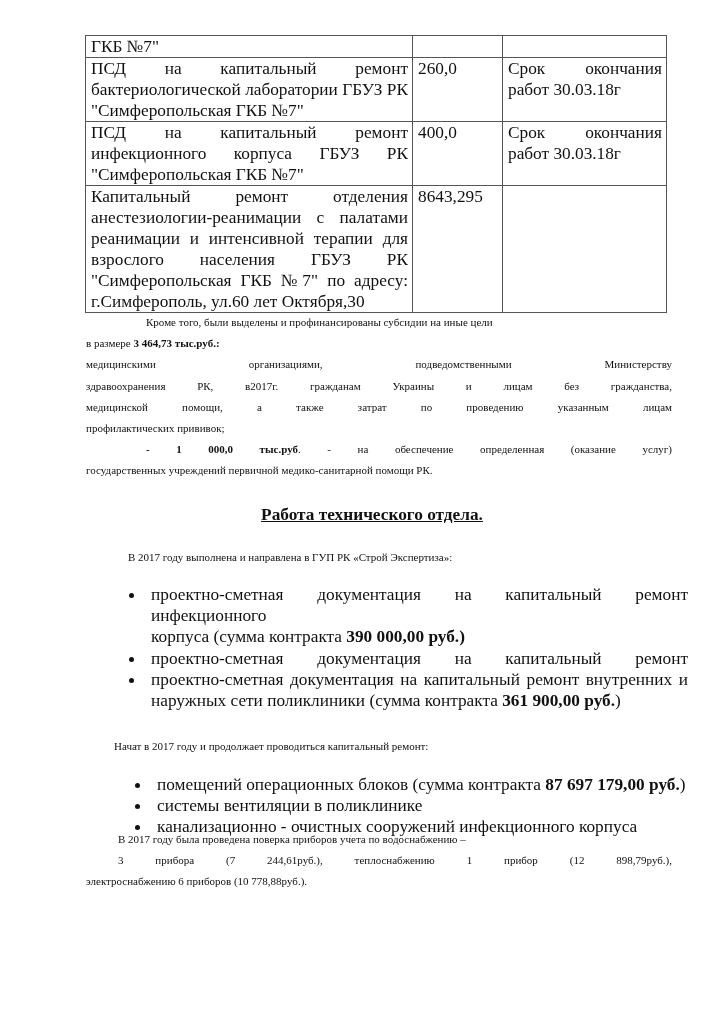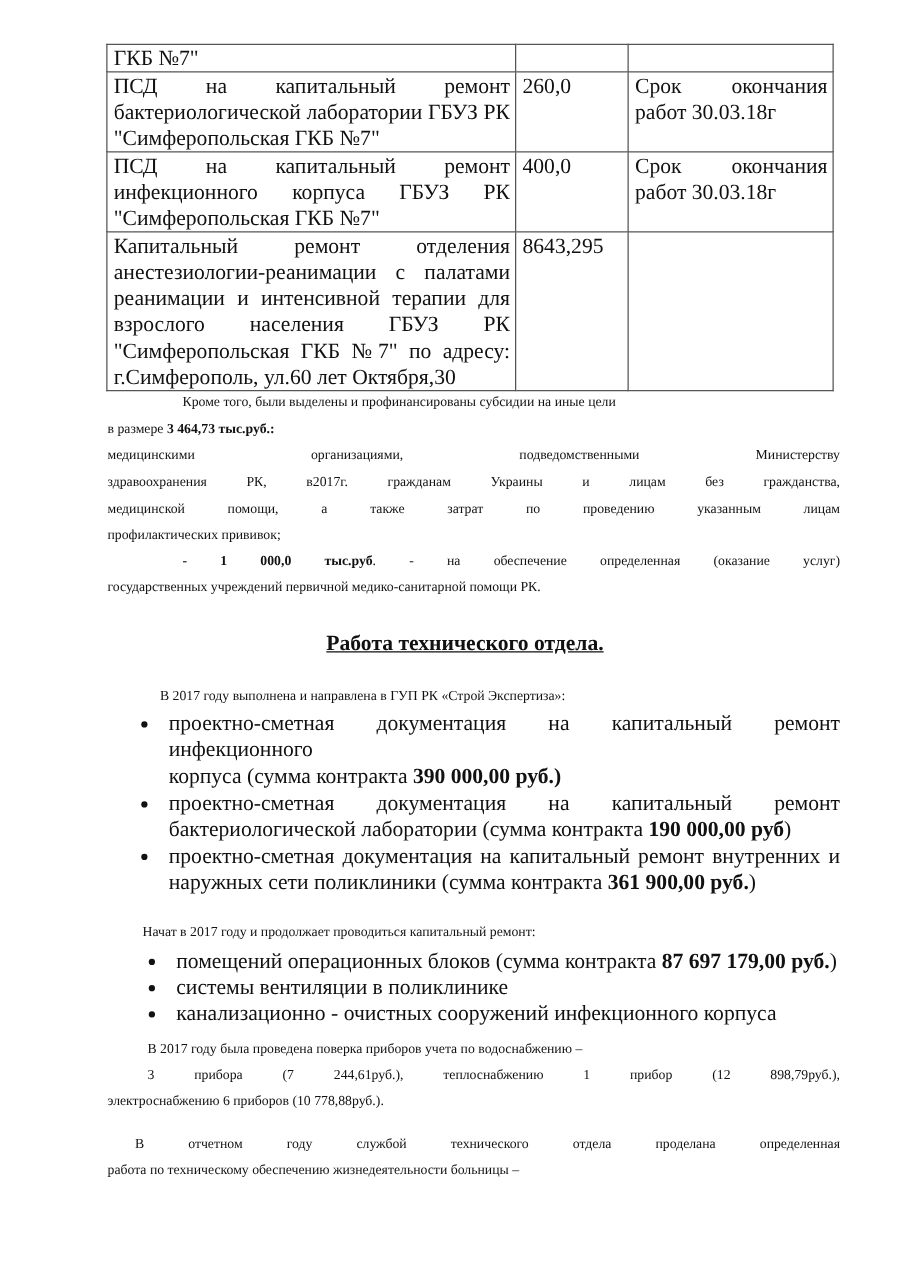--- a/index.html
+++ b/index.html
@@ -35,21 +35,21 @@
   .block { position: absolute; left: 86px; width: 586px; line-height: 21.2px; font-size: 11px; }
   .jl { display: block; text-align: justify; text-align-last: justify; }
   .ll { display: block; text-align: left; }
   b { font-weight: bold; }
 
   .heading {
     position: absolute; left: 10px; width: 724px; text-align: center;
     font-weight: bold; text-decoration: underline; font-size: 17.3px;
   }
 
-  ul.bul { list-style: none; margin: 0; padding: 0; position: absolute; }
+  ul.bul { list-style: none; margin: 16px; padding: 0; position: absolute; }
   ul.bul li { position: relative; line-height: 21.2px; }
   ul.bul li .dot {
     position: absolute; width: 5px; height: 5px; border-radius: 50%;
     background: #111; top: 9px;
   }
 </style>
 </head>
 <body>
 
 <div class="page">
@@ -123,21 +123,20 @@
   <div class="block" style="top:547px; left:128px; width:550px;">В 2017 году выполнена и направлена в ГУП РК «Строй Экспертиза»:</div>
   <ul class="bul" style="top:568px; left:135px; width:537px;">
     <li>
       <span class="dot" style="left:-22px"></span>
       <span class="jl">проектно-сметная документация на капитальный ремонт инфекционного</span>
       <span class="ll"><span>корпуса (сумма контракта </span><b>390 000,00 руб.)</b></span>
     </li>
     <li>
       <span class="dot" style="left:-22px"></span>
       <span class="jl">проектно-сметная документация на капитальный ремонт</span>
-      <span class="ll"><span>бактериологической лаборатории (сумма контракта </span><b>190 000,00 руб</b><span>)</span></span>
     </li>
     <li>
       <span class="dot" style="left:-22px"></span>
       <span class="jl">проектно-сметная документация на капитальный ремонт внутренних и</span>
       <span class="ll"><span>наружных  сети поликлиники (сумма контракта </span><b>361 900,00 руб.</b><span>)</span></span>
     </li>
   </ul>
 
   <div class="block" style="top:736px; left:114px; width:560px;">Начат в 2017 году и продолжает проводиться капитальный ремонт:</div>
   <ul class="bul" style="top:758px; left:141px; width:540px;">
@@ -154,18 +153,14 @@
       <span class="ll">канализационно - очистных сооружений инфекционного корпуса</span>
     </li>
   </ul>
 
   <div class="block" style="top:829px;">
     <span class="ll" style="padding-left:32px">В 2017 году была проведена поверка приборов учета по водоснабжению –</span>
     <span class="jl" style="padding-left:32px">3 прибора (7 244,61руб.), теплоснабжению 1 прибор (12 898,79руб.),</span>
     <span class="ll">электроснабжению 6 приборов (10 778,88руб.).</span>
   </div>
 
-  <div class="block" style="top:905px;">
-    <span class="jl" style="padding-left:22px">В отчетном  году службой технического отдела  проделана определенная</span>
-    <span class="ll">работа по техническому обеспечению жизнедеятельности больницы –</span>
-  </div>
 
 </div>
 
 </body></html>

